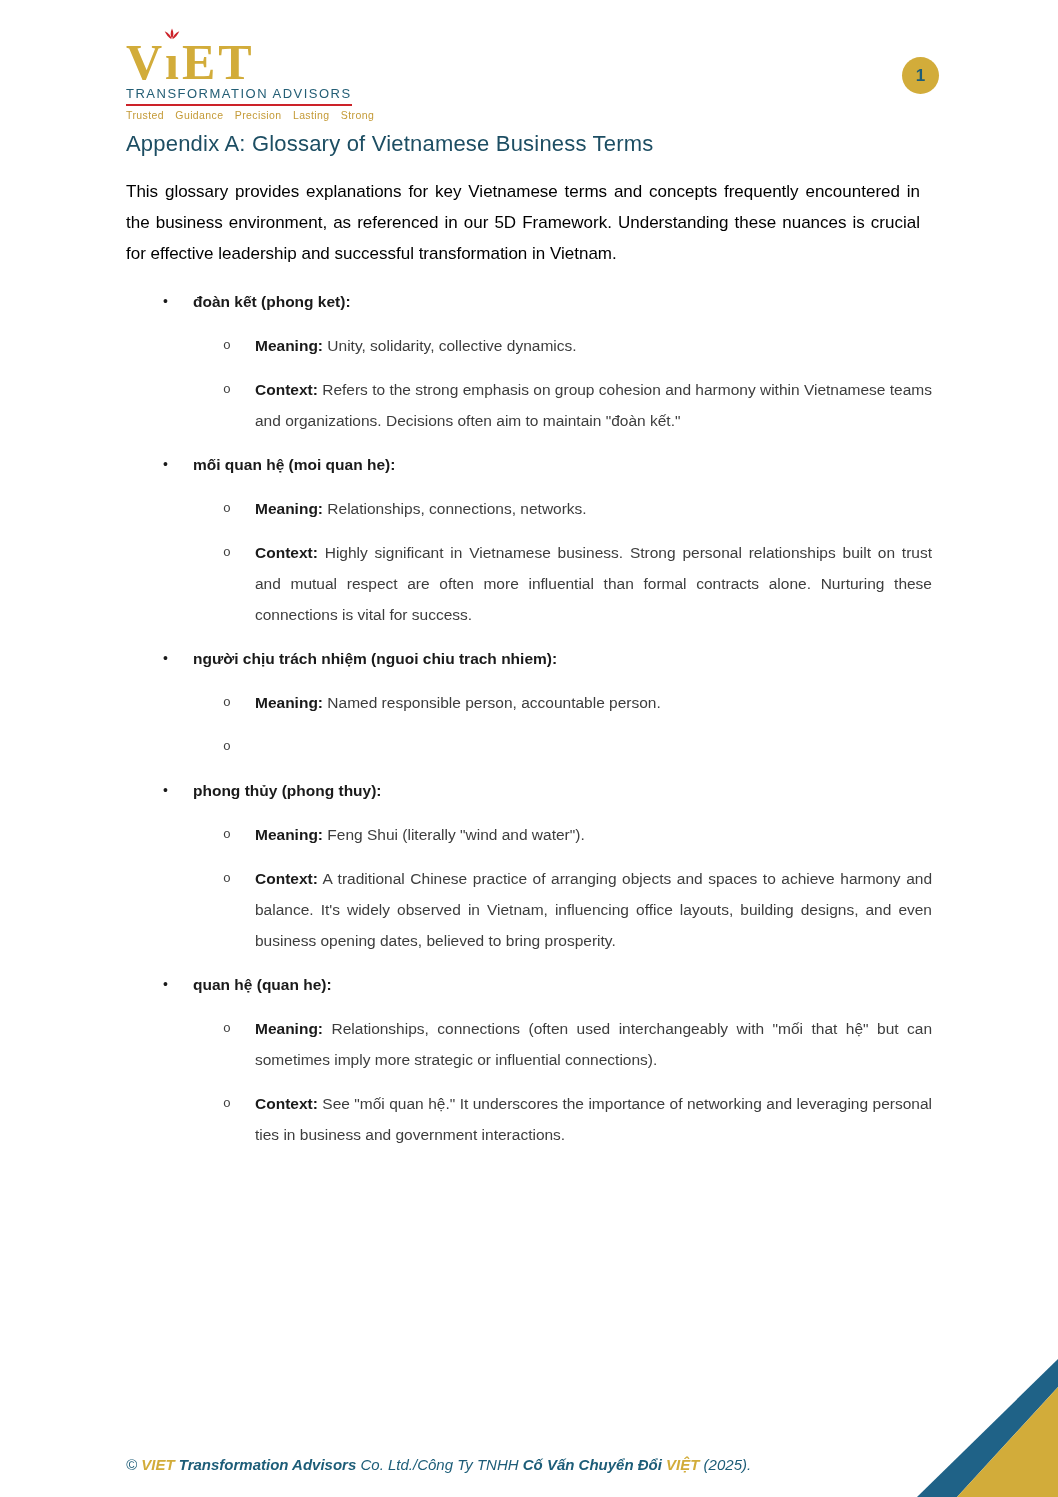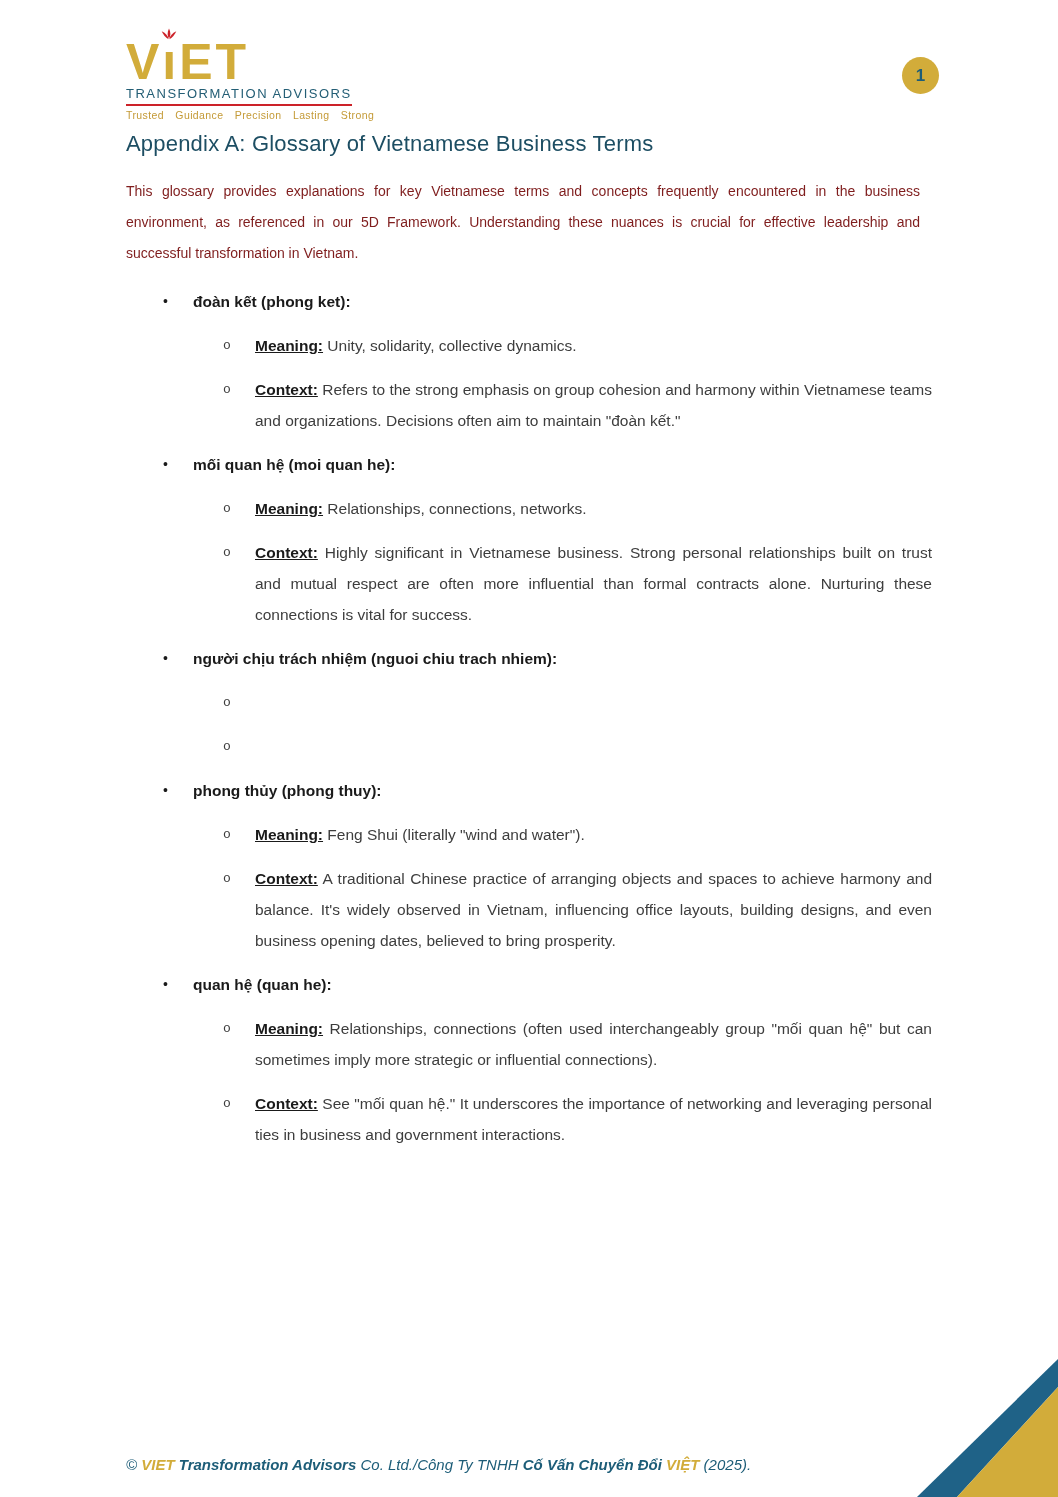--- a/index.html
+++ b/index.html
@@ -9,21 +9,21 @@
     background:#ffffff;
     font-family:"Liberation Sans", sans-serif;
     overflow:hidden;
   }
 
   
   .header { position:absolute; top:40px; left:126px; right:126px; height:80px; }
   .logo { position:relative; display:inline-block; }
   .brand-row {
     font-weight:700; font-size:50px; line-height:44px; letter-spacing:3px;
-    color:#D2AC3A; font-family:Liberation Sans, sans-serif;
+    color:#D2AC3A; font-family:Liberation Serif, serif;
   }
   .i-col { position:relative; display:inline-block; }
   .lotus { position:absolute; left:-4px; top:-13px; width:22px; height:16px; }
   .logo-subtitle {
     margin-top:2px; font-size:13px; letter-spacing:1.5px;
     color:#235E75; font-weight:400;
     border-bottom:2px solid #CC2229; padding-bottom:3px;
     display:inline-block;
   }
   .logo-tagline {
@@ -39,33 +39,33 @@
   }
 
   
   .main { position:absolute; top:131px; left:126px; width:806px; }
   h1.doc-title {
     margin:0 0 19px 0; font-size:22px; font-weight:400; color:#1D4E63;
     letter-spacing:0.2px;
   }
   .intro {
     margin:0 12px 17px 0;
-    font-size:14px; line-height:31px; color:#7f1d1d;
+    font-size:17px; line-height:31px; color:#000000;
     text-align:justify;
   }
   .term-row { display:flex; margin:0 0 13px 0; padding-left:37px;
     font-size:15.5px; line-height:31px; }
   .term-marker { width:30px; flex:0 0 30px; color:#1a1a1a; font-size:14px; }
   .term-text  { font-weight:700; color:#1a1a1a; }
   .sub-row { display:flex; margin:0 0 13px 0; padding-left:97px;
     font-size:15.5px; line-height:31px; color:#3D3D3D; }
   .sub-marker { width:32px; flex:0 0 32px; font-family:"Liberation Mono", monospace;
     font-size:13px; color:#3D3D3D; }
   .sub-text { flex:1; text-align:justify; }
-  .sub-text b { color:#1a1a1a;text-decoration:underline; }
+  .sub-text b { color:#1a1a1a; }
 
   
   .footer {
     position:absolute; left:126px; bottom:22px;
     font-size:15px; line-height:20px; color:#1D5D78;font-style:italic;
   }
   .seg-teal { color:#1D5D78; font-weight:400; }
   .seg-teal-bold { color:#1D5D78; font-weight:700; }
   .seg-gold-bold { color:#D2AC3A; font-weight:700; }
 
@@ -125,20 +125,21 @@
     </div>
   </div>
 
   <div>
     <div class="term-row">
       <span class="term-marker">•</span>
       <span class="term-text">người chịu trách nhiệm (nguoi chiu trach nhiem):</span>
     </div>
     <div class="sub-row">
       <span class="sub-marker">o</span>
+      <span class="sub-text"><b>Meaning:</b> <span>Named responsible person, accountable person.</span></span>
     </div>
     <div class="sub-row">
       <span class="sub-marker">o</span>
     </div>
   </div>
 
   <div>
     <div class="term-row">
       <span class="term-marker">•</span>
       <span class="term-text">phong thủy (phong thuy):</span>
@@ -153,21 +154,21 @@
     </div>
   </div>
 
   <div>
     <div class="term-row">
       <span class="term-marker">•</span>
       <span class="term-text">quan hệ (quan he):</span>
     </div>
     <div class="sub-row">
       <span class="sub-marker">o</span>
-      <span class="sub-text"><b>Meaning:</b> <span>Relationships, connections (often used interchangeably group "mối quan hệ" but can sometimes imply more strategic or influential connections).</span></span>
+      <span class="sub-text"><b>Meaning:</b> <span>Relationships, connections (often used interchangeably with "mối that hệ" but can sometimes imply more strategic or influential connections).</span></span>
     </div>
     <div class="sub-row">
       <span class="sub-marker">o</span>
       <span class="sub-text"><b>Context:</b> <span>See "mối quan hệ." It underscores the importance of networking and leveraging personal ties in business and government interactions.</span></span>
     </div>
   </div>
 </div>
   </div>
 
   <div class="footer" id="footer"><span class="seg-teal">© </span><span class="seg-gold-bold">VIET</span><span class="seg-teal-bold"> Transformation Advisors</span><span class="seg-teal"> Co. Ltd./Công Ty TNHH </span><span class="seg-teal-bold">Cố Vấn Chuyển Đổi</span><span class="seg-teal"> </span><span class="seg-gold-bold">VIỆT</span><span class="seg-teal"> (2025).</span></div>

